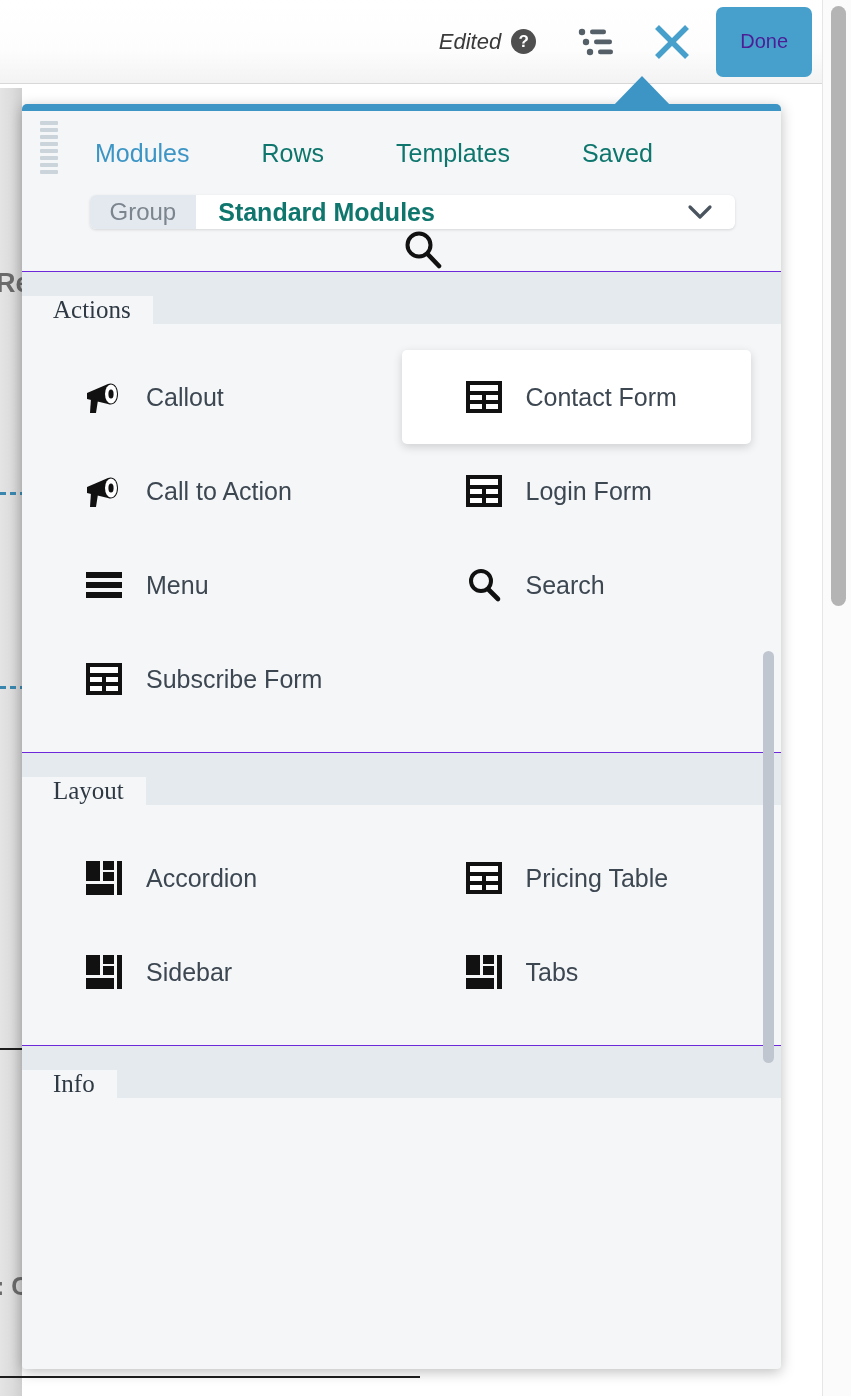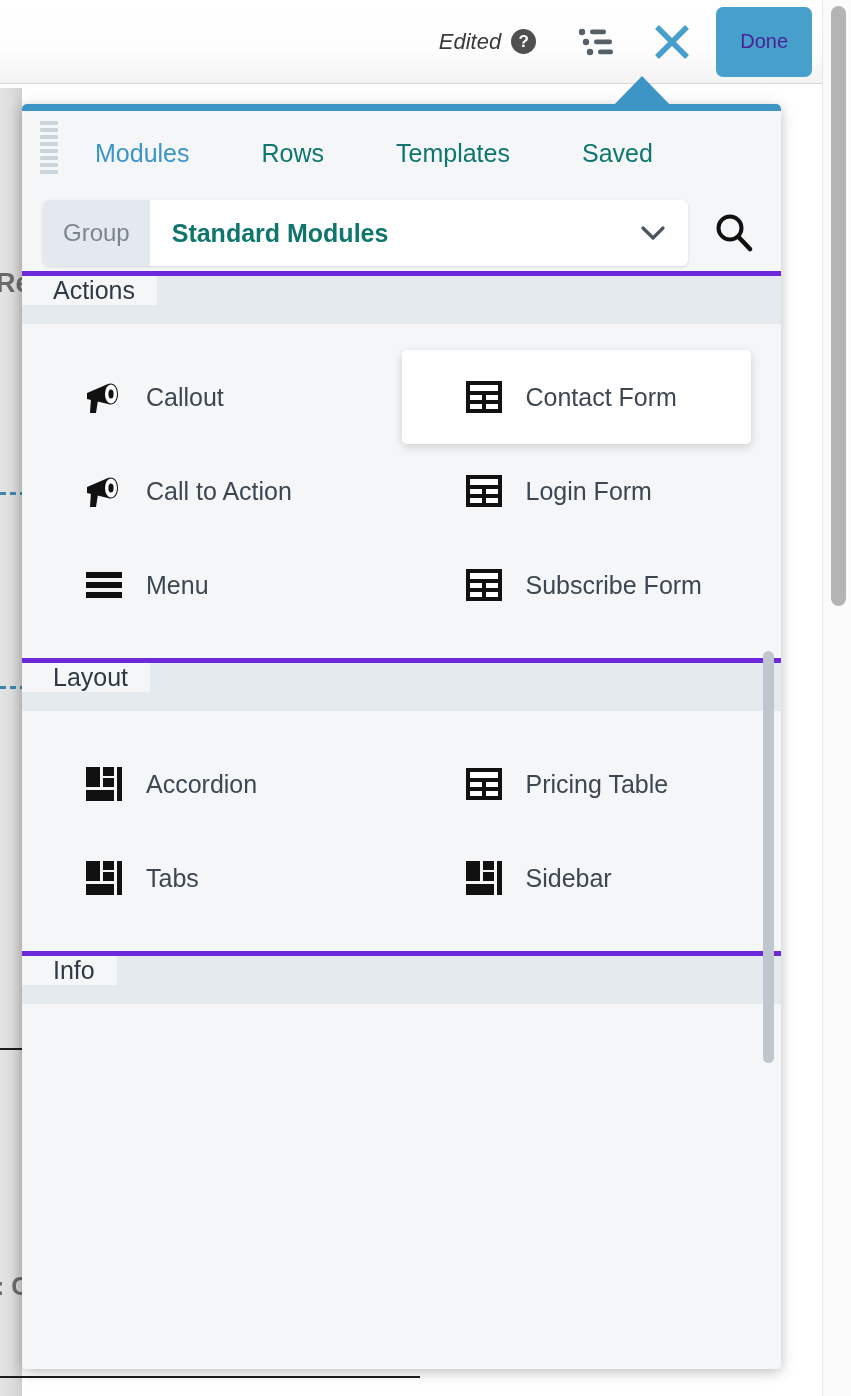--- a/index.html
+++ b/index.html
@@ -161,20 +161,21 @@
   }
   .tab.active { color: #3c95c5; }
 
   
   .group-row {
     display: flex;
     align-items: center;
     padding: 0 0 0 21px;
     height: 76px;
     gap: 0;
+    flex-direction: column;
   }
   .group-control {
     display: flex;
     align-items: stretch;
     background: #ffffff;
     border-radius: 6px;
     width: 645px;
     height: 66px;
     box-shadow: 0 1px 3px rgba(0,0,0,0.13);
     overflow: hidden;
@@ -211,24 +212,25 @@
 
   
   .panel-body {
     position: relative;
     height: 1090px;
     overflow: hidden;
   }
 
   .section-head {
     display: flex;
-    align-items: flex-start;
+    align-items: flex-end;
     height: 53px;
     background: #e5eaef;
-    border-top: 5px solid #6d28d9;
+    border-top: 1px solid #6d28d9;
+    font-family: Liberation Serif, serif;
   }
   .section-head .label {
     background: #f4f6f8;
     display: flex;
     align-items: center;
     padding: 0 22px 0 31px;
     font-size: 25px;
     color: #2f3943;
   }
   .section-body {
@@ -432,20 +434,29 @@
             <svg width="36" height="30" viewBox="0 0 36 30">
               <rect x="0" y="2" width="36" height="6" fill="#111"></rect>
               <rect x="0" y="12" width="36" height="6" fill="#111"></rect>
               <rect x="0" y="22" width="36" height="6" fill="#111"></rect>
             </svg>
           </span>
           <span class="module-label">Menu</span>
         </div>
         <div class="module-item">
           <span class="module-icon">
+            <svg width="36" height="36" viewBox="0 0 36 36">
+              <circle cx="15" cy="14" r="10" fill="none" stroke="#111" stroke-width="4"></circle>
+              <line x1="22" y1="22" x2="32" y2="32" stroke="#111" stroke-width="4.6" stroke-linecap="round"></line>
+            </svg>
+          </span>
+          <span class="module-label">Search</span>
+        </div>
+        <div class="module-item">
+          <span class="module-icon">
             <svg width="36" height="32" viewBox="0 0 36 32">
               <rect x="0" y="0" width="36" height="32" fill="#111"></rect>
               <rect x="4" y="4" width="28" height="6" fill="#fff"></rect>
               <rect x="4" y="14" width="12" height="5" fill="#fff"></rect>
               <rect x="20" y="14" width="12" height="5" fill="#fff"></rect>
               <rect x="4" y="23" width="12" height="5" fill="#fff"></rect>
               <rect x="20" y="23" width="12" height="5" fill="#fff"></rect>
             </svg>
           </span>
           <span class="module-label">Subscribe Form</span>
@@ -483,33 +494,33 @@
         <div class="module-item">
           <span class="module-icon">
             <svg width="36" height="34" viewBox="0 0 36 34">
               <rect x="0" y="0" width="14" height="20" fill="#111"></rect>
               <rect x="17" y="0" width="11" height="9" fill="#111"></rect>
               <rect x="17" y="11" width="11" height="9" fill="#111"></rect>
               <rect x="31" y="0" width="5" height="34" fill="#111"></rect>
               <rect x="0" y="23" width="28" height="11" fill="#111"></rect>
             </svg>
           </span>
-          <span class="module-label">Tabs</span>
+          <span class="module-label">Sidebar</span>
         </div>
         <div class="module-item">
           <span class="module-icon">
             <svg width="36" height="34" viewBox="0 0 36 34">
               <rect x="0" y="0" width="14" height="20" fill="#111"></rect>
               <rect x="17" y="0" width="11" height="9" fill="#111"></rect>
               <rect x="17" y="11" width="11" height="9" fill="#111"></rect>
               <rect x="31" y="0" width="5" height="34" fill="#111"></rect>
               <rect x="0" y="23" width="28" height="11" fill="#111"></rect>
             </svg>
           </span>
-          <span class="module-label">Sidebar</span>
+          <span class="module-label">Tabs</span>
         </div>
       </div>
       <div class="section-head">
         <div class="label">Info</div>
       </div>
       <div class="section-body">
         <div class="module-item"></div>
         <div class="module-item"></div>
       </div>
     </div>

